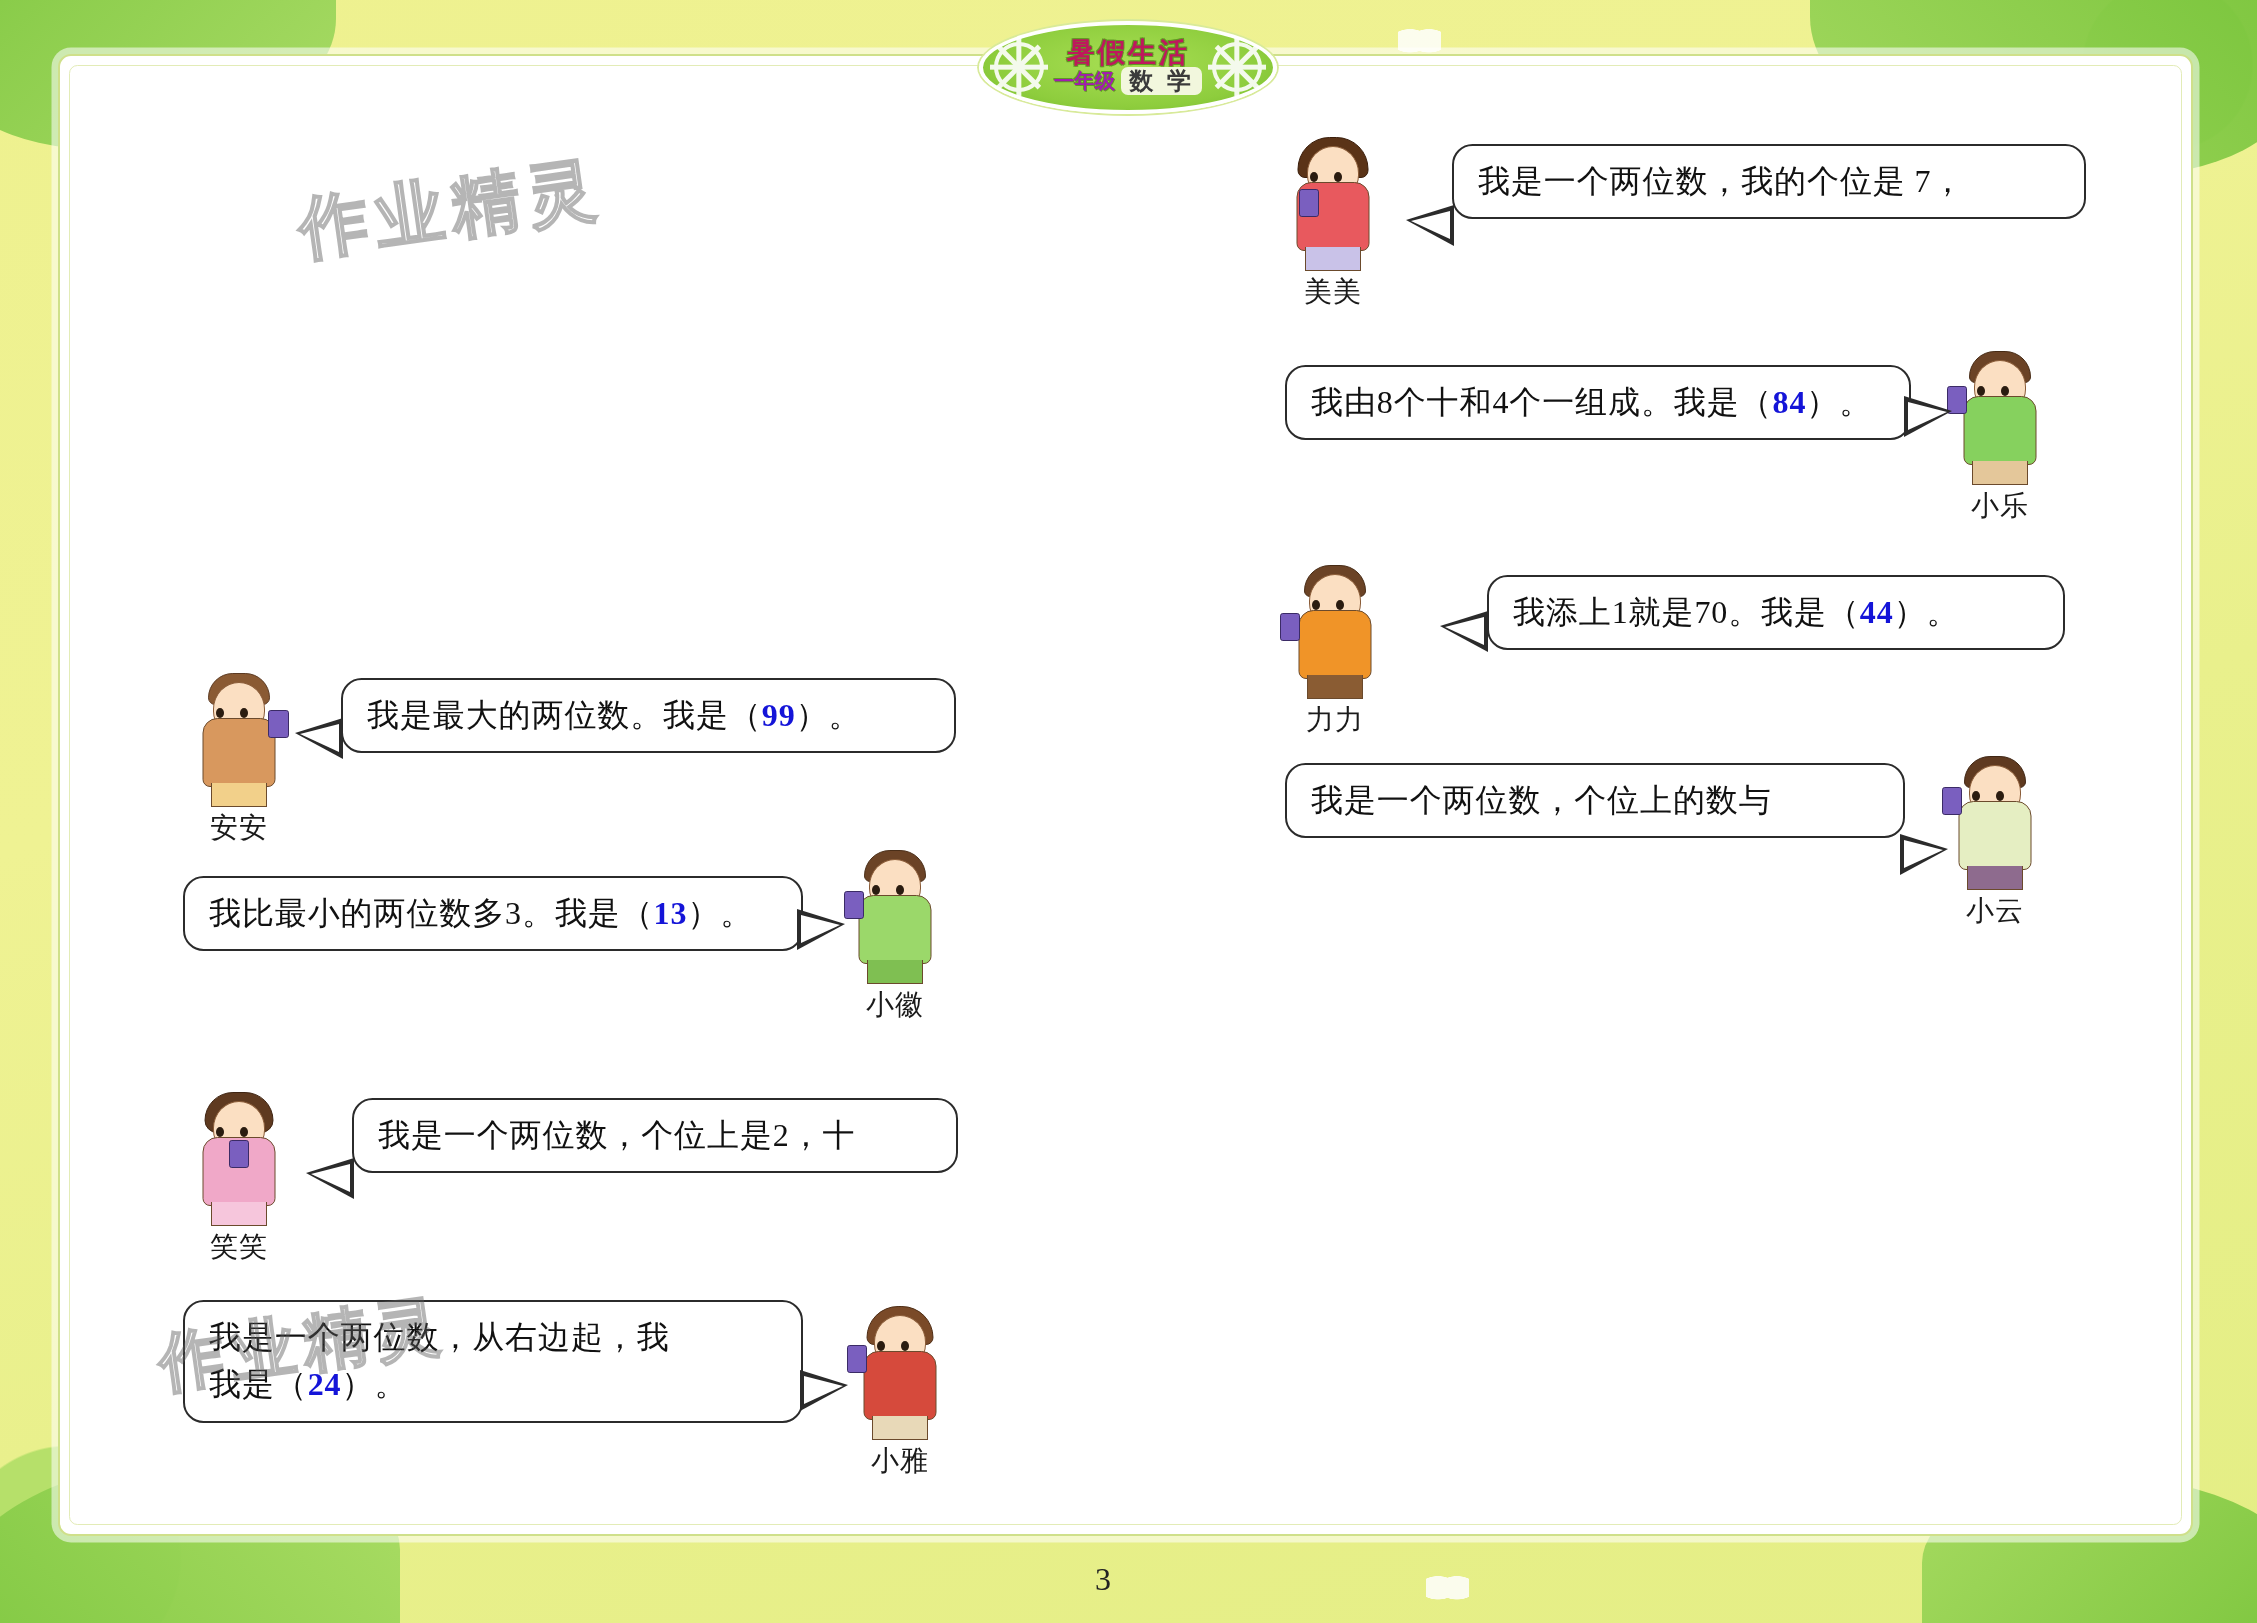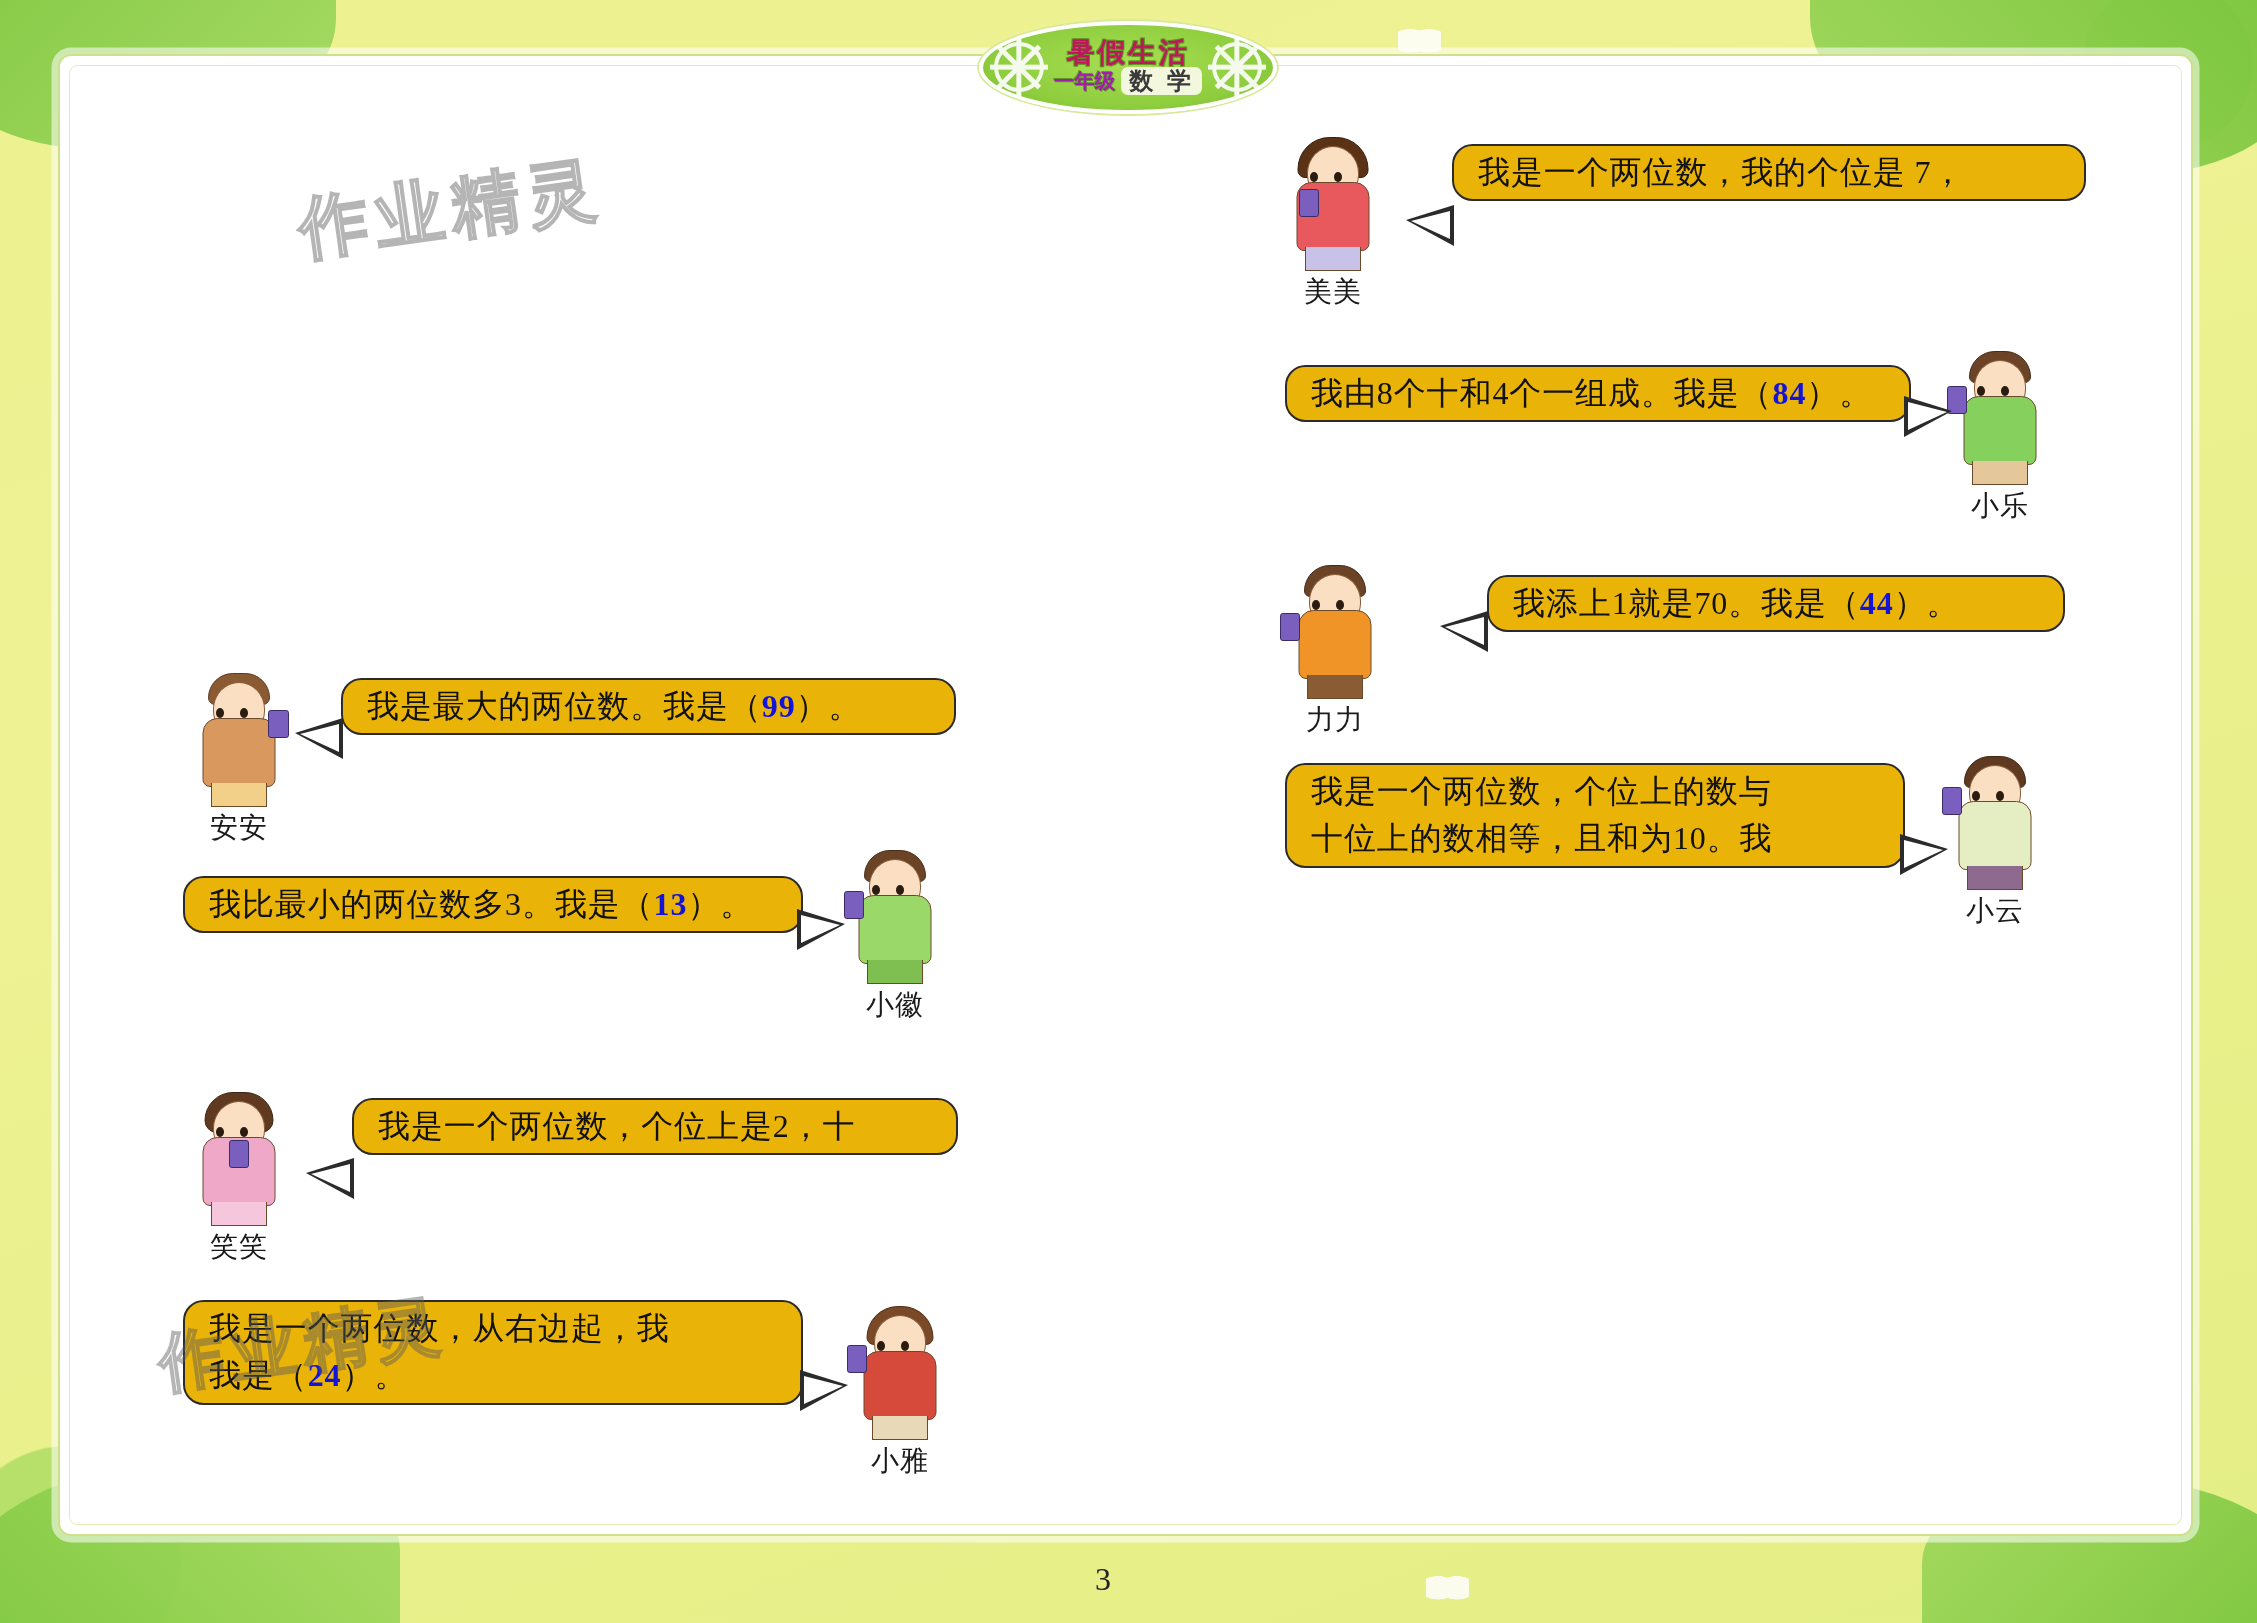--- a/index.html
+++ b/index.html
@@ -219,24 +219,24 @@
     font-family: "Liberation Serif", serif;
   }
   #q1-head { left: 98px; top: 531px; }
   #q2-head { left: 1196px; top: 991px; }
   #q3-head { left: 1196px; top: 1420px; }
   #q3-head .q-text { font-size: 39px; }
 
   
   .bubble {
     position: absolute;
-    background: #eab308;
+    background: #ffffff;
     border: 2.8px solid #2b2b2b;
     border-radius: 20.5px;
-    padding: 3px 24px;
+    padding: 12px 24px;
     font-size: 32px; line-height: 1.48;
     color: #111;
     letter-spacing: 0.9px;
     z-index: 6;
     font-family: "Liberation Serif", serif;
   }
   .bubble .ans { color: #1414d8; font-weight: 600; }
   
   .tail {
     position: absolute; width: 0; height: 0; z-index: 7;
@@ -564,21 +564,20 @@
     <div class="ch-eye" style="left:52px;"></div>
     <div class="ch-body" style="background:#e5eec2;"></div>
     <div class="ch-legs" style="background:#8e6b8e;"></div>
     <div class="ch-card" style="left:-1.9px;bottom:75px;"></div>
   </div>
   <div class="ch-name">小云</div>
 </div>
 <div class="tail right" style="left:1900px; top:834px;"></div>
 <div class="bubble" style="left:1285px; top:763px; width:620px;">
   <div>我是一个两位数，个位上的数与</div>
-  <div>十位上的数相等，且和为10。我</div>
 </div>
 
 <div class="q-head" id="q2-head">
   <span class="q-num">2</span>
   <span class="q-text">填一填,比一比。</span>
 </div>
 
 <div id="abacus-area">
   <div class="abacus-group" id="pair-0" style="left: 0px; top: 0px; display: block;">
       <div style="display: flex; align-items: flex-end;">

